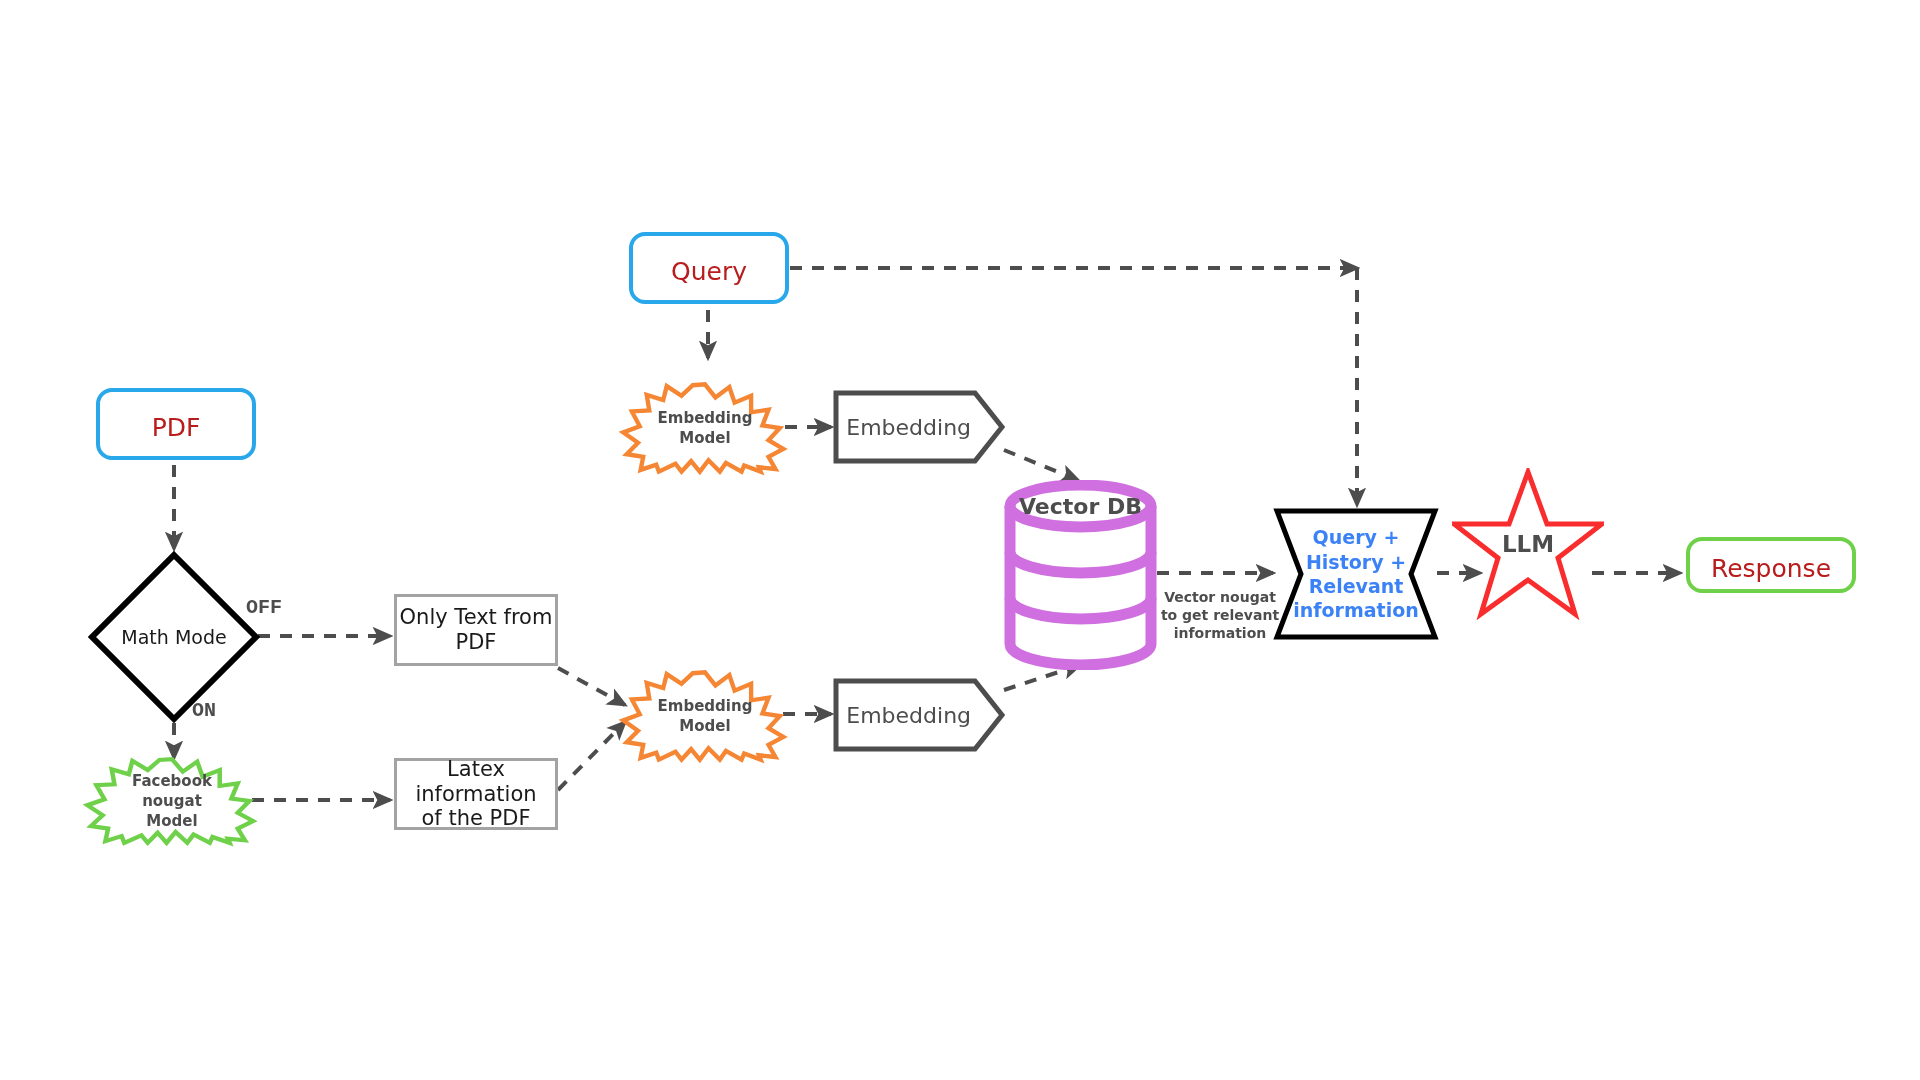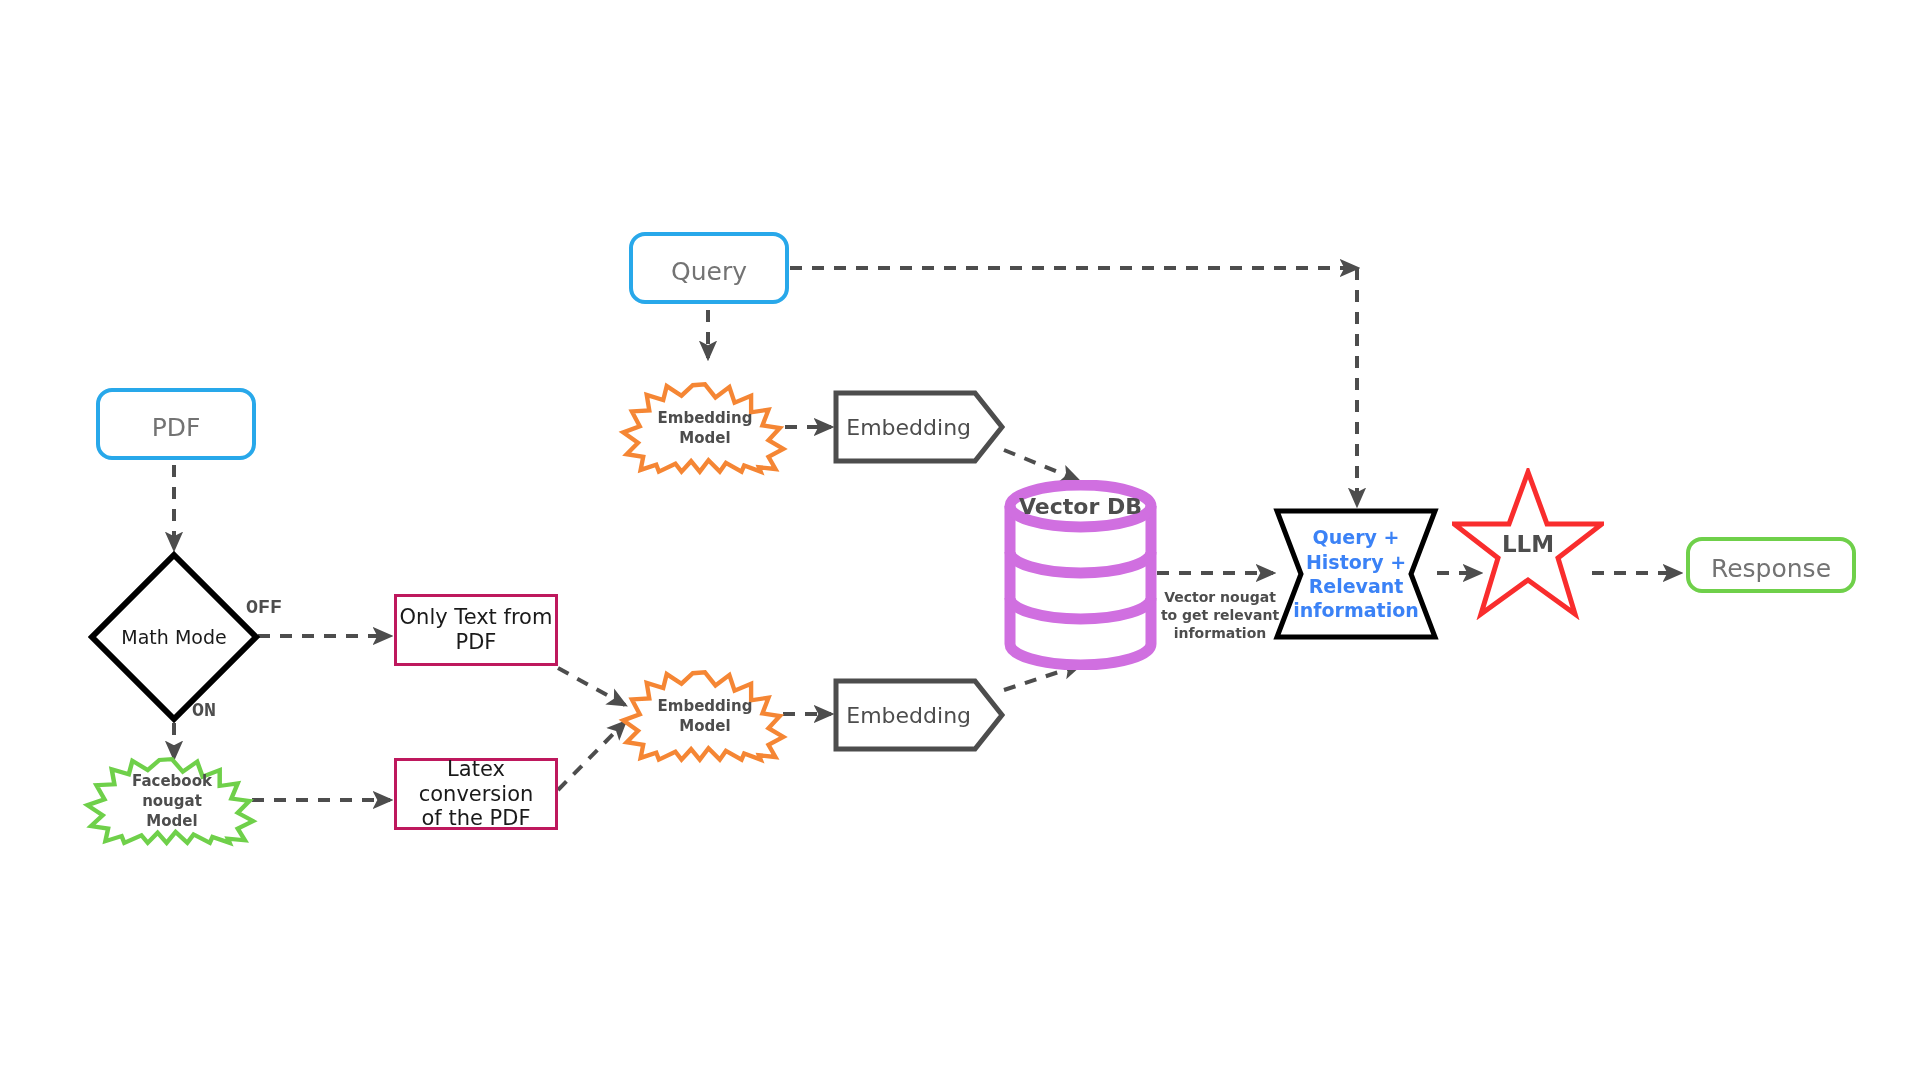--- a/index.html
+++ b/index.html
@@ -40,32 +40,32 @@
     white-space: pre-line;
   }
 
   
   .stadium {
     border-radius: 16px;
     border-style: solid;
     background: #ffffff;
   }
   .stadium .node-label {
-    color: #737373;
+    color: #b91c1c;
     font-size: 25px;
     font-weight: 400;
     margin-top: 8px;
   }
   .stadium.blue  { border-color: #28a8ea; border-width: 4px; }
   .stadium.green { border-color: #6fd04a; border-width: 4px; }
 
   
   .rect {
     background: #ffffff;
-    border: 3px solid #be185d;
+    border: 3px solid #a3a3a3;
   }
   .rect .node-label {
     color: #1a1a1a;
     font-size: 21px;
     font-weight: 400;
   }
 
   
   .diamond-wrap {
     position: absolute;
@@ -261,21 +261,21 @@
 nougat
 Model</div>
   </div>
 
   <div class="node rect" style="left:394px; top:594px; width:164px; height:72px;">
     <span class="node-label">Only Text from
 PDF</span>
   </div>
 
   <div class="node rect" style="left:394px; top:758px; width:164px; height:72px;">
-    <span class="node-label">Latex conversion
+    <span class="node-label">Latex information
 of the PDF</span>
   </div>
 
   <div class="node stadium blue" style="left:629px; top:232px; width:160px; height:72px;">
     <span class="node-label">Query</span>
   </div>
 
   <div class="burst-wrap" style="left:618px; top:380px; width:174px; height:96px;">
     <svg width="174" height="96" viewBox="0 0 200 110" preserveAspectRatio="none" xmlns="http://www.w3.org/2000/svg">
       <polygon fill="#ffffff" stroke="#f58634" stroke-width="5" stroke-linejoin="miter" points="100,5 112,20 128,8 134,26 153,18 153,37 173,34 166,52 186,55 173,69 190,79 173,88

